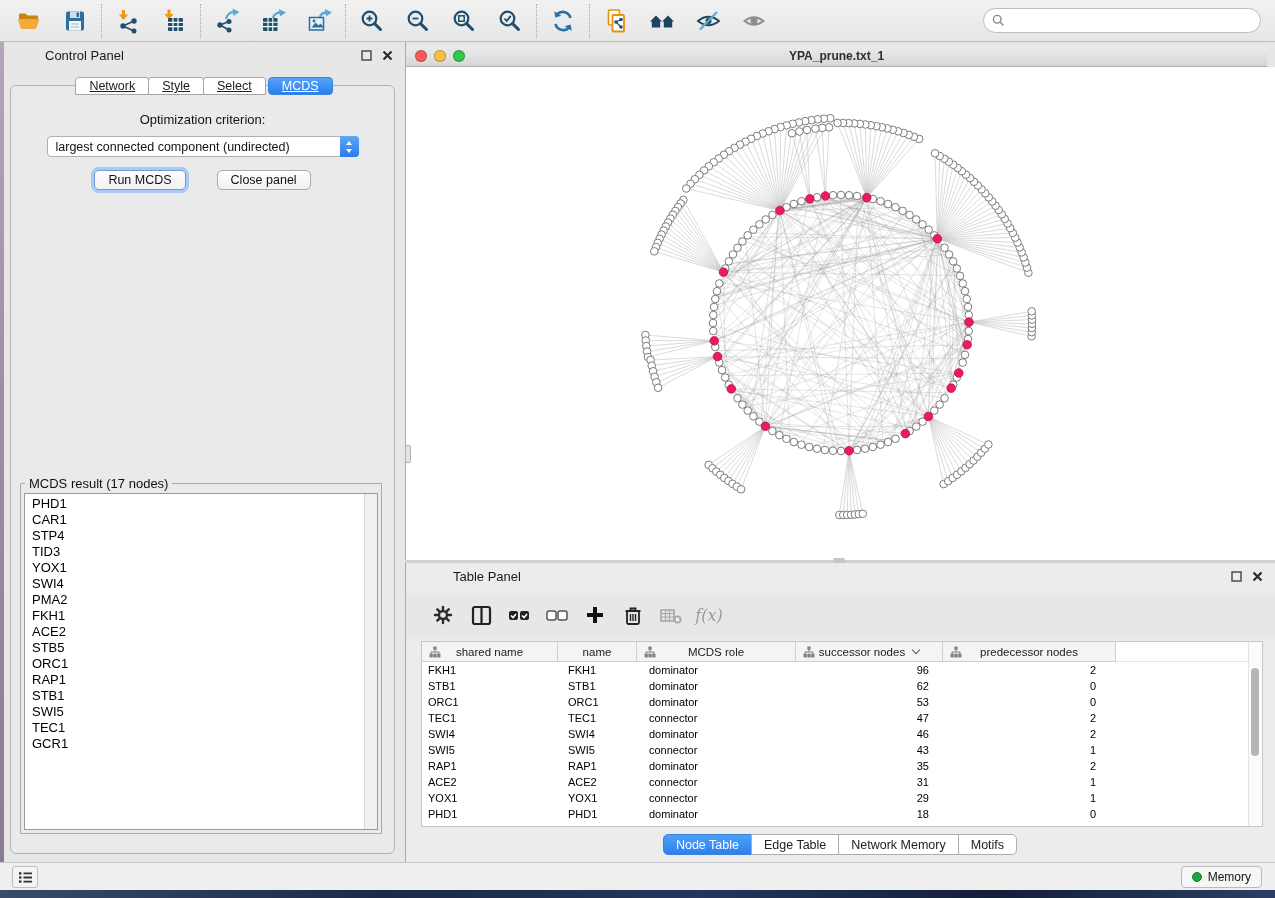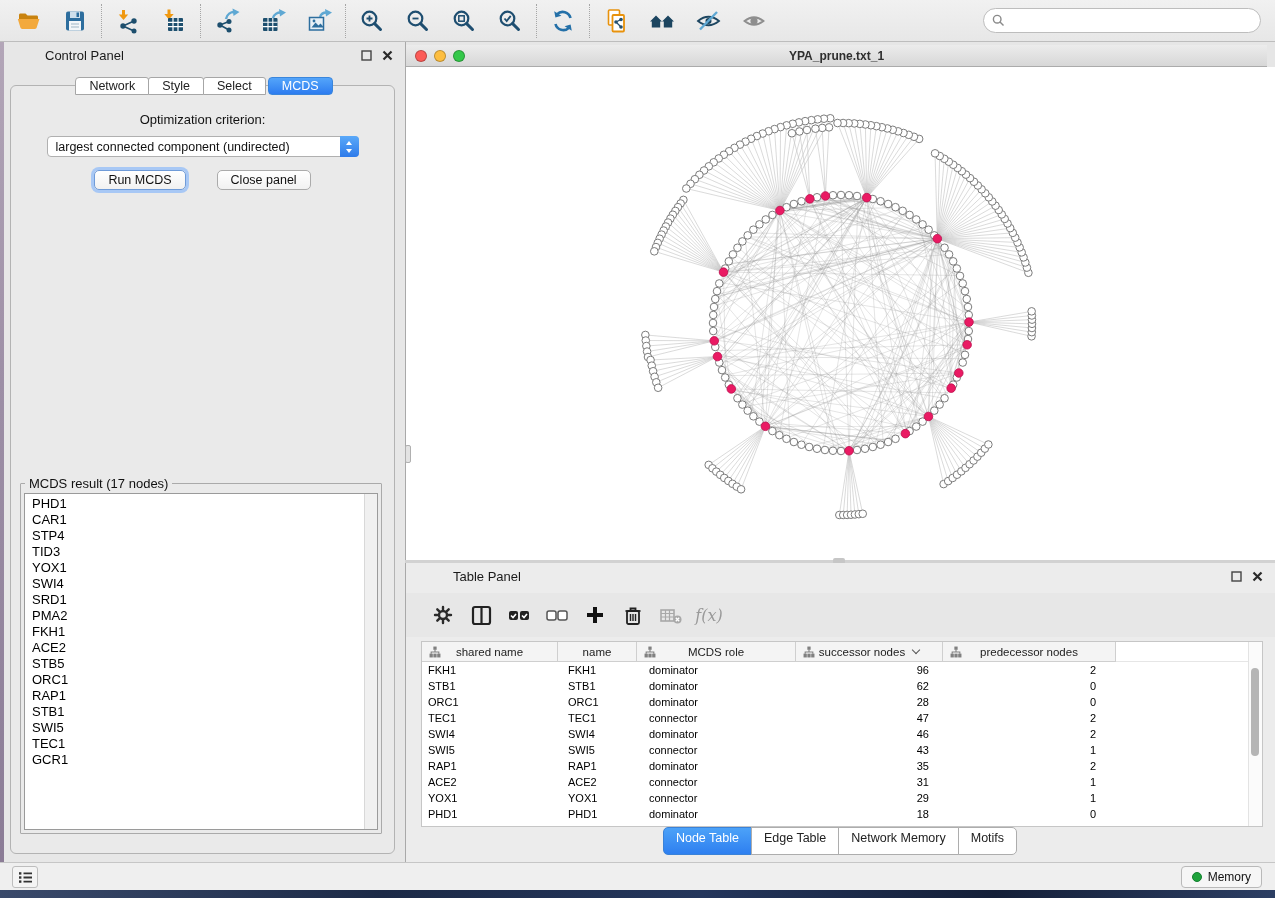--- a/index.html
+++ b/index.html
@@ -26,21 +26,21 @@
     background:linear-gradient(90deg,#3A4A6B,#1C2A47 30%,#24365C 55%,#141F38 78%,#2C3E63); }
 
   
   .control-panel { position:absolute; left:4px; top:42px; width:401px; height:820px; background:#E7E7E7; }
   .panel-titlebar { position:relative; height:26px; }
   .panel-title { position:absolute; left:10px; top:6px; font-size:13px; color:#1A1A1A;margin-left:31px; }
   .win-ctl { position:absolute; top:6px; width:14px; height:14px; display:flex; align-items:center;
     justify-content:center; background:transparent; border:none; }
   .cp-tabs { position:absolute; left:0; right:0; top:35px; display:flex; justify-content:center; z-index:2; }
   .cp-tab { background:#FFF; border:1px solid #A6A6A6; margin-left:-1px; padding:0 13px; height:18px;
-    line-height:17px; font-size:12.5px; color:#222; border-radius:3px 3px 0 0; }
+    line-height:17px; font-size:12.5px; color:#222; border-radius:3px 3px 0 0;text-decoration:underline; }
   .cp-tab.first { border-radius:4px 3px 0 0; }
   .cp-tab.active { background:linear-gradient(#54A5FA,#2D7CF0); color:#FFF; border:1px solid #3A86DC;
     border-radius:4px; margin-left:2px; }
   .cp-body { position:absolute; left:6px; right:10px; top:43px; bottom:8px; background:#EAEAEA;
     border:1px solid #B3B3B3; border-radius:6px; }
   .opt-label { margin-top:26px; text-align:center; font-size:13px; color:#111; }
   .dropdown { margin:9px auto 0 auto; width:312px; height:21px; background:#FFF; border:1px solid #B0B0B0;
     border-radius:4px; display:flex; align-items:center;gap:13px; }
   .dropdown .dd-value { flex:1; font-size:12.5px; padding-left:8px; color:#111; white-space:nowrap;
     overflow:hidden; }
@@ -106,21 +106,21 @@
   .c-shared { width:136px; padding-left:6px; }
   .c-name   { width:79px;  padding-left:10px; }
   .c-role   { width:159px; padding-left:12px; }
   .c-succ   { width:147px; text-align:right; padding-right:14px; }
   .c-pred   { width:173px; text-align:right; padding-right:20px; }
   .vscroll { position:absolute; right:0; top:0; bottom:0; width:14px; background:#FBFBFB;
     border-left:1px solid #E3E3E3; }
   .vthumb { position:absolute; right:3px; top:26px; width:8px; height:88px; background:#B5B5B5; border-radius:4px; }
 
   .table-tabs { position:absolute; left:0; right:0; bottom:7px; display:flex; justify-content:center; }
-  .t-tab { background:#FFF; border:1px solid #ADADAD; margin-left:-1px; height:28px; line-height:20px;
+  .t-tab { background:#FFF; border:1px solid #ADADAD; margin-left:-1px; height:21px; line-height:20px;
     padding:0 12px; font-size:12.5px; color:#222; }
   .t-tab.first { border-radius:5px 0 0 5px; }
   .t-tab.last  { border-radius:0 5px 5px 0; }
   .t-tab.active { background:linear-gradient(#4CA2F8,#2E7FF0); border-color:#3A82D8; color:#FFF; }
 
   
   .status-bar { position:absolute; left:0; right:0; top:862px; height:28px; background:#EFEFEF;
     border-top:1px solid #C6C6C6; }
   .list-btn { position:absolute; left:12px; top:3px; width:26px; height:22px; background:#F4F4F4;
     border:1px solid #BDBDBD; border-radius:3px; display:flex; align-items:center; justify-content:center; }
@@ -312,21 +312,20 @@
       <fieldset class="mcds-group">
         <legend>MCDS result (17 nodes)</legend>
         <div class="mcds-list">
           <div class="mcds-items">
               <div>PHD1</div>
               <div>CAR1</div>
               <div>STP4</div>
               <div>TID3</div>
               <div>YOX1</div>
               <div>SWI4</div>
-              <div>SRD1</div>
               <div>PMA2</div>
               <div>FKH1</div>
               <div>ACE2</div>
               <div>STB5</div>
               <div>ORC1</div>
               <div>RAP1</div>
               <div>STB1</div>
               <div>SWI5</div>
               <div>TEC1</div>
               <div>GCR1</div>
@@ -1116,21 +1115,21 @@
               <div class="tcell c-shared">STB1</div>
               <div class="tcell c-name">STB1</div>
               <div class="tcell c-role">dominator</div>
               <div class="tcell c-succ">62</div>
               <div class="tcell c-pred">0</div>
             </div>
             <div class="trow">
               <div class="tcell c-shared">ORC1</div>
               <div class="tcell c-name">ORC1</div>
               <div class="tcell c-role">dominator</div>
-              <div class="tcell c-succ">28</div>
+              <div class="tcell c-succ">53</div>
               <div class="tcell c-pred">0</div>
             </div>
             <div class="trow">
               <div class="tcell c-shared">TEC1</div>
               <div class="tcell c-name">TEC1</div>
               <div class="tcell c-role">connector</div>
               <div class="tcell c-succ">47</div>
               <div class="tcell c-pred">2</div>
             </div>
             <div class="trow">

